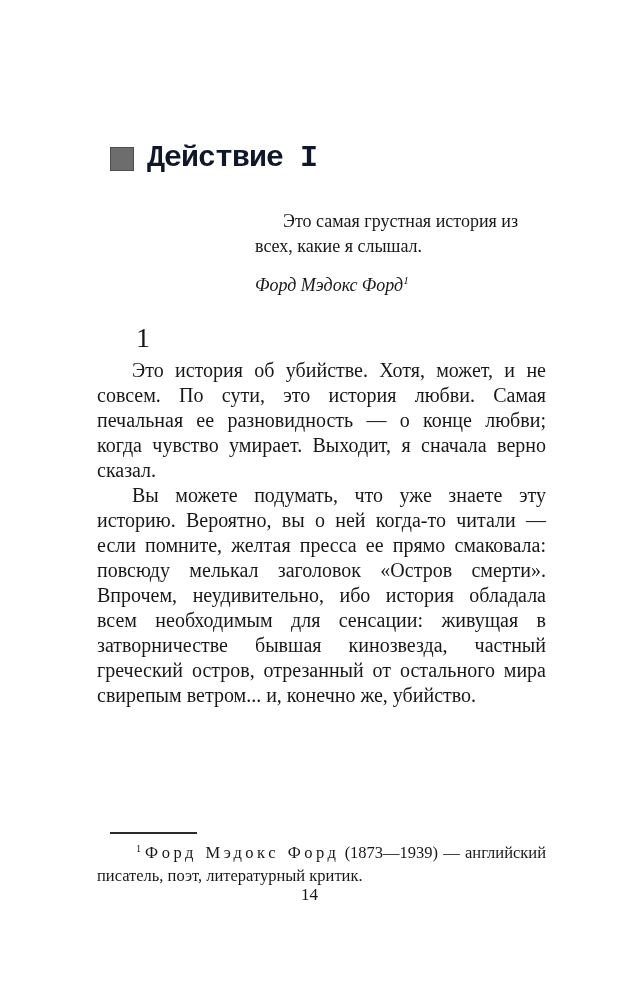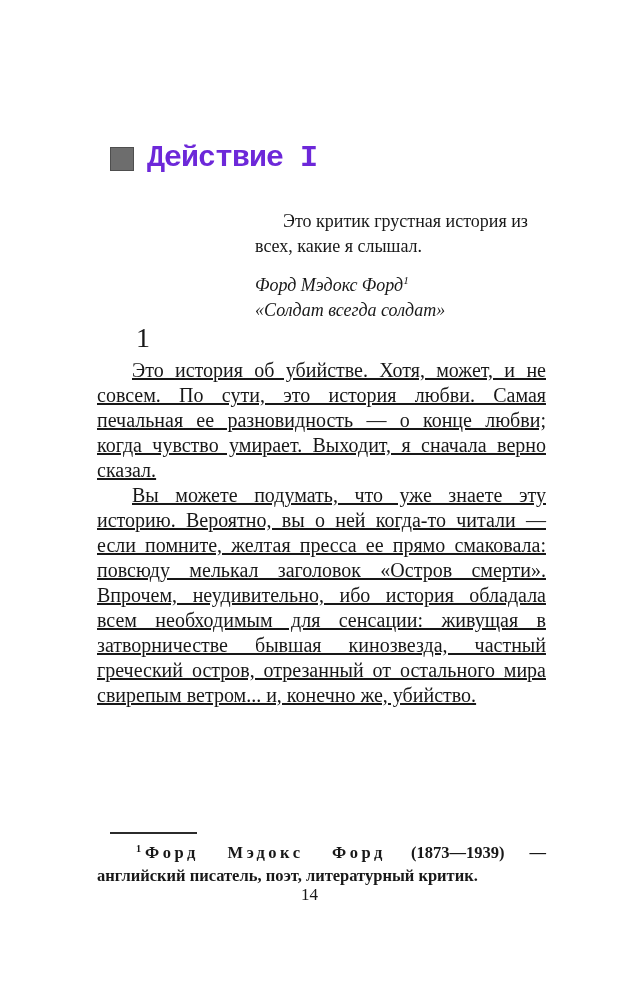--- a/index.html
+++ b/index.html
@@ -21,21 +21,21 @@
     width:22px;height:22px;
     background:#6d6d6d;border:1px solid #4e4e4e;
     margin-top:7px;margin-right:13px;
     flex:0 0 auto;
   }
   .chapter-title{
     font-family:"Liberation Mono","DejaVu Sans Mono",monospace;
     font-weight:700;
     font-size:30px;line-height:36px;
     letter-spacing:-1px;
-    color:#6d28d9;
+    color:#0f172a;
     white-space:nowrap;
   }
   
   .epigraph{
     position:absolute;top:209px;left:255px;width:292px;
     font-size:18px;line-height:25px;
   }
   .epigraph-quote{margin:0;text-indent:28px;}
   .epigraph-attrib{
     margin:14px 0 0 0;
@@ -47,53 +47,52 @@
     position:absolute;top:322px;left:136px;
     font-size:28px;line-height:32px;
   }
   
   .body-text{
     position:absolute;top:358px;left:97px;width:449px;
     font-size:20px;line-height:25px;
     text-align:justify;
     hyphens:auto;
   }
-  .body-text p{margin:0;text-indent:35px;text-decoration:underline;}
+  .body-text p{margin:0;text-indent:35px;}
   
   .footnote-rule{
     position:absolute;top:832px;left:110px;width:87px;height:0;
     border-top:2px solid #2b2b2b;
   }
   .footnote{
     position:absolute;top:841px;left:97px;width:449px;
     font-size:16.5px;line-height:23px;
-    text-align:justify;text-indent:39px;font-weight:bold;
+    text-align:justify;text-indent:39px;
   }
   .footnote .fn-marker{margin-right:4px;}
   .fn-name{letter-spacing:3.5px;}
   
   .page-number{
     position:absolute;top:885px;left:0;width:100%;
     text-align:center;font-size:17px;
   }
 </style>
 </head>
 <body>
 
 <div class="page">
 
   <div class="chapter-header">
     <span class="chapter-square"></span>
     <span class="chapter-title">Действие I</span>
   </div>
 
   <div class="epigraph">
-    <p class="epigraph-quote">Это критик грустная история из всех, какие я слышал.</p>
+    <p class="epigraph-quote">Это самая грустная история из всех, какие я слышал.</p>
     <p class="epigraph-attrib"><span>Форд Мэдокс Форд</span><sup>1</sup><br>
-      <span>«Солдат всегда солдат»</span>
     </p>
   </div>
 
   <div class="section-number">1</div>
 
   <div class="body-text">
     <p>Это история об убийстве. Хотя, может, и не совсем. По сути, это история любви. Самая печальная ее разновидность — о конце любви; когда чувство умирает. Выходит, я сначала верно сказал.</p>
     <p>Вы можете подумать, что уже знаете эту историю. Вероятно, вы о ней когда-то читали — если помните, желтая пресса ее прямо смаковала: повсюду мелькал заголовок «Остров смерти». Впрочем, неудивительно, ибо история обладала всем необходимым для сенсации: живущая в затворничестве бывшая кинозвезда, частный греческий остров, отрезанный от остального мира свирепым ветром... и, конечно же, убийство.</p>
   </div>
 

